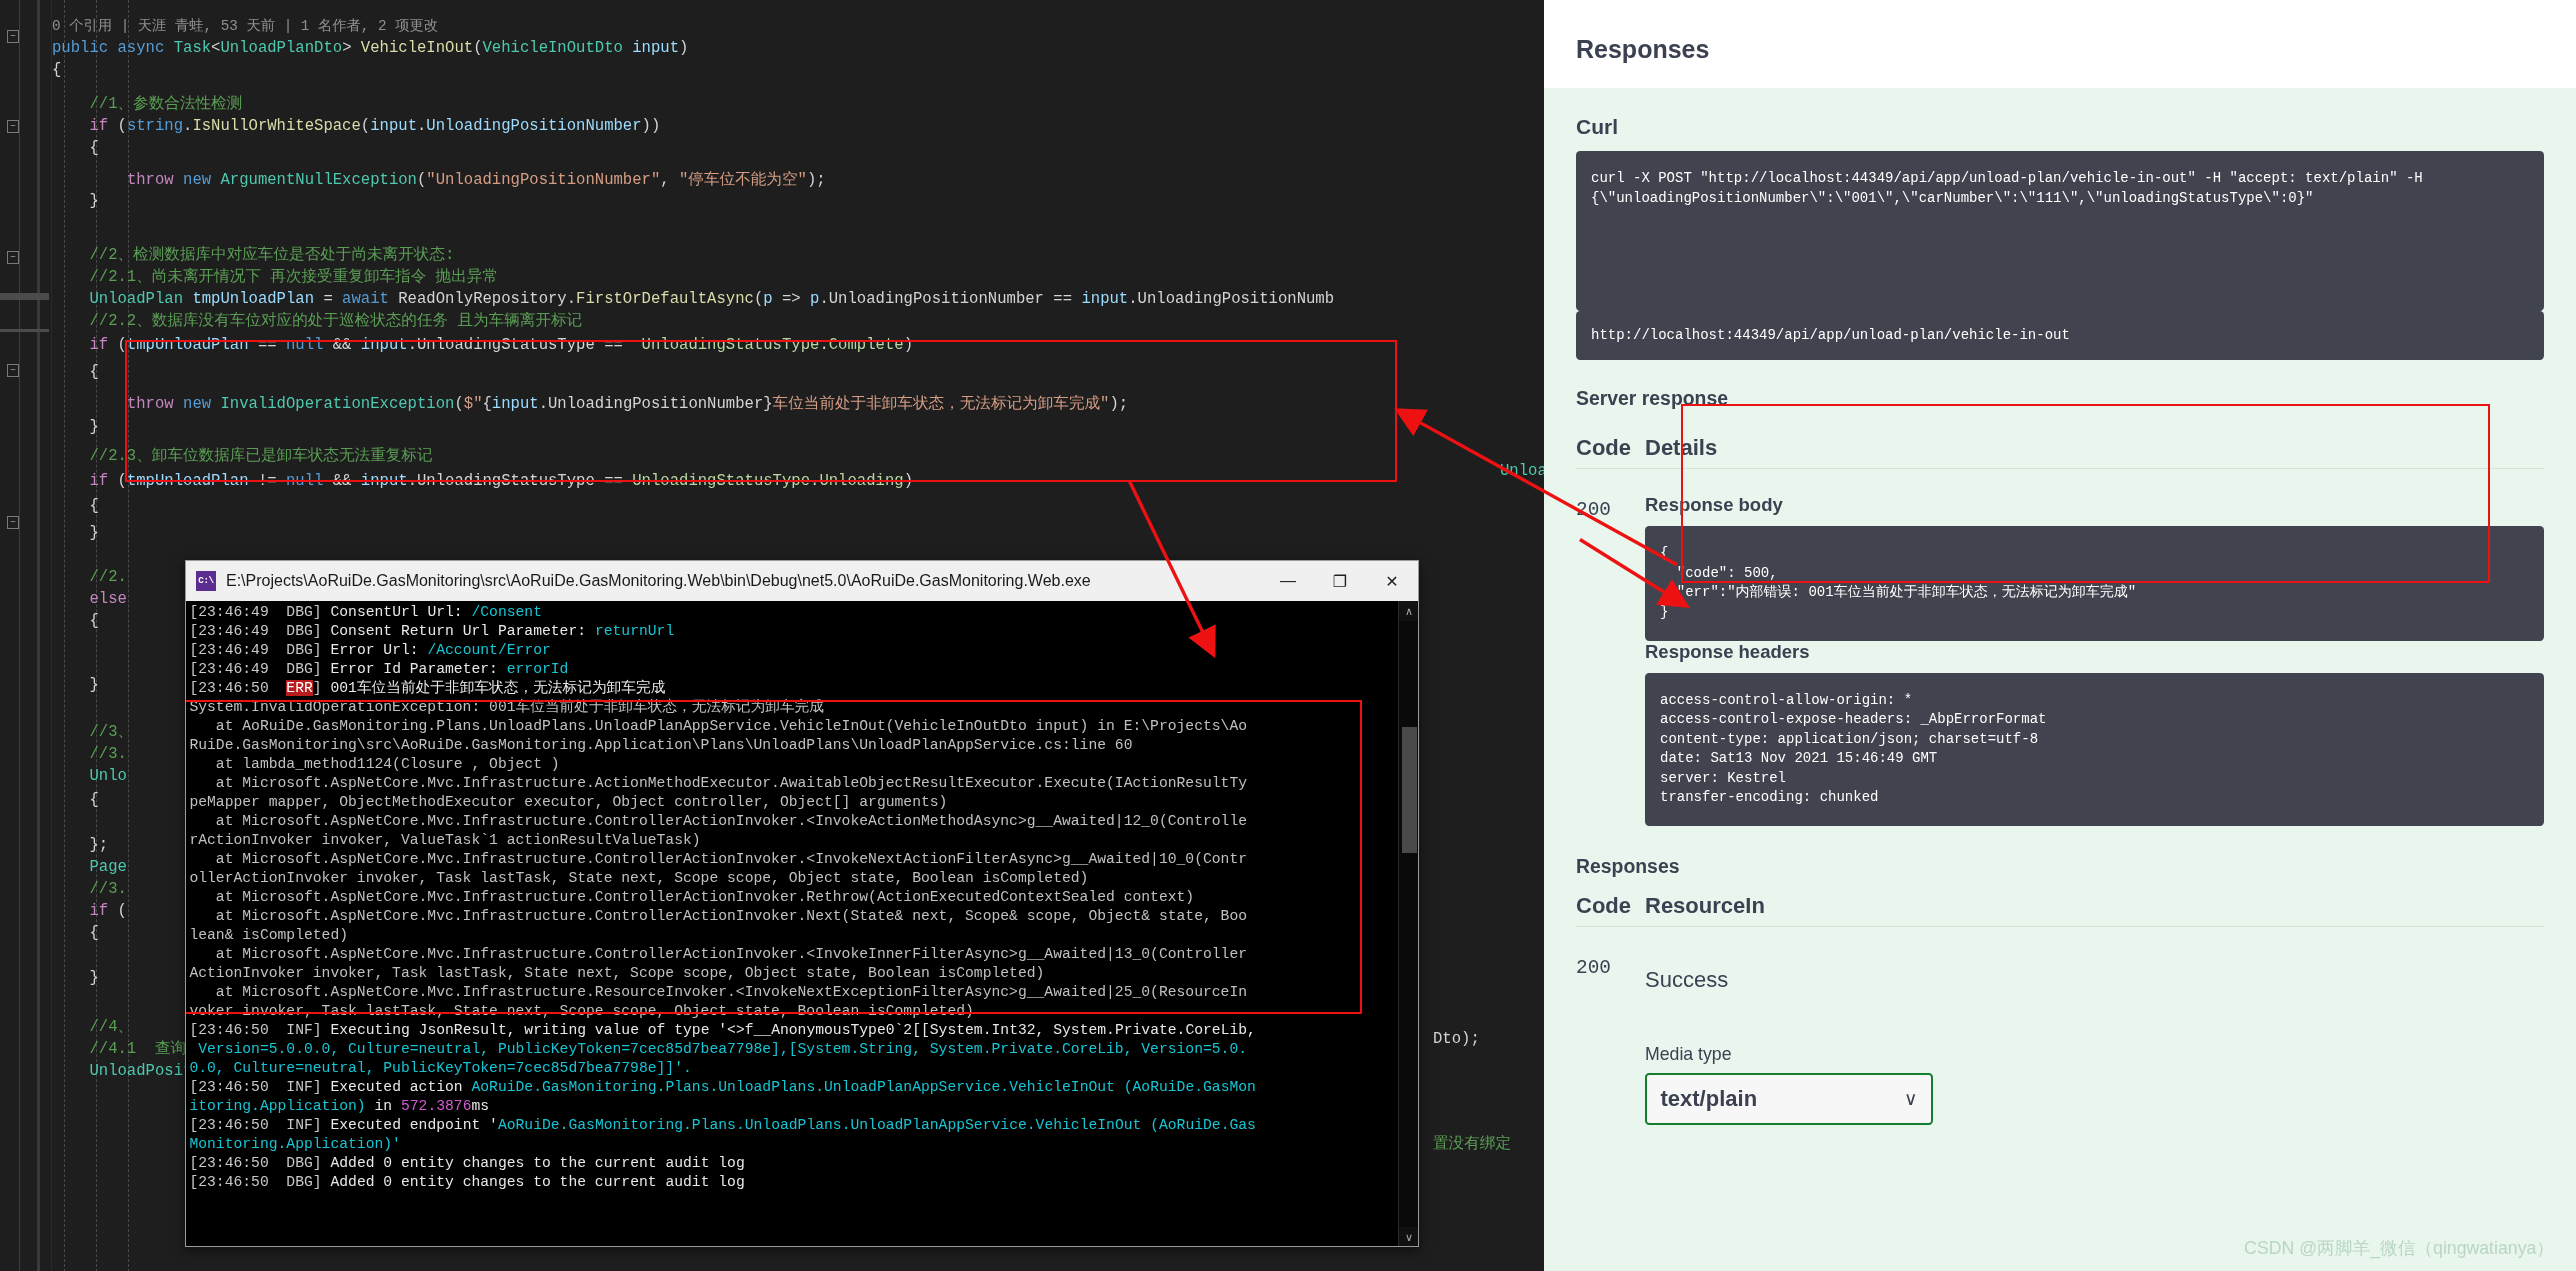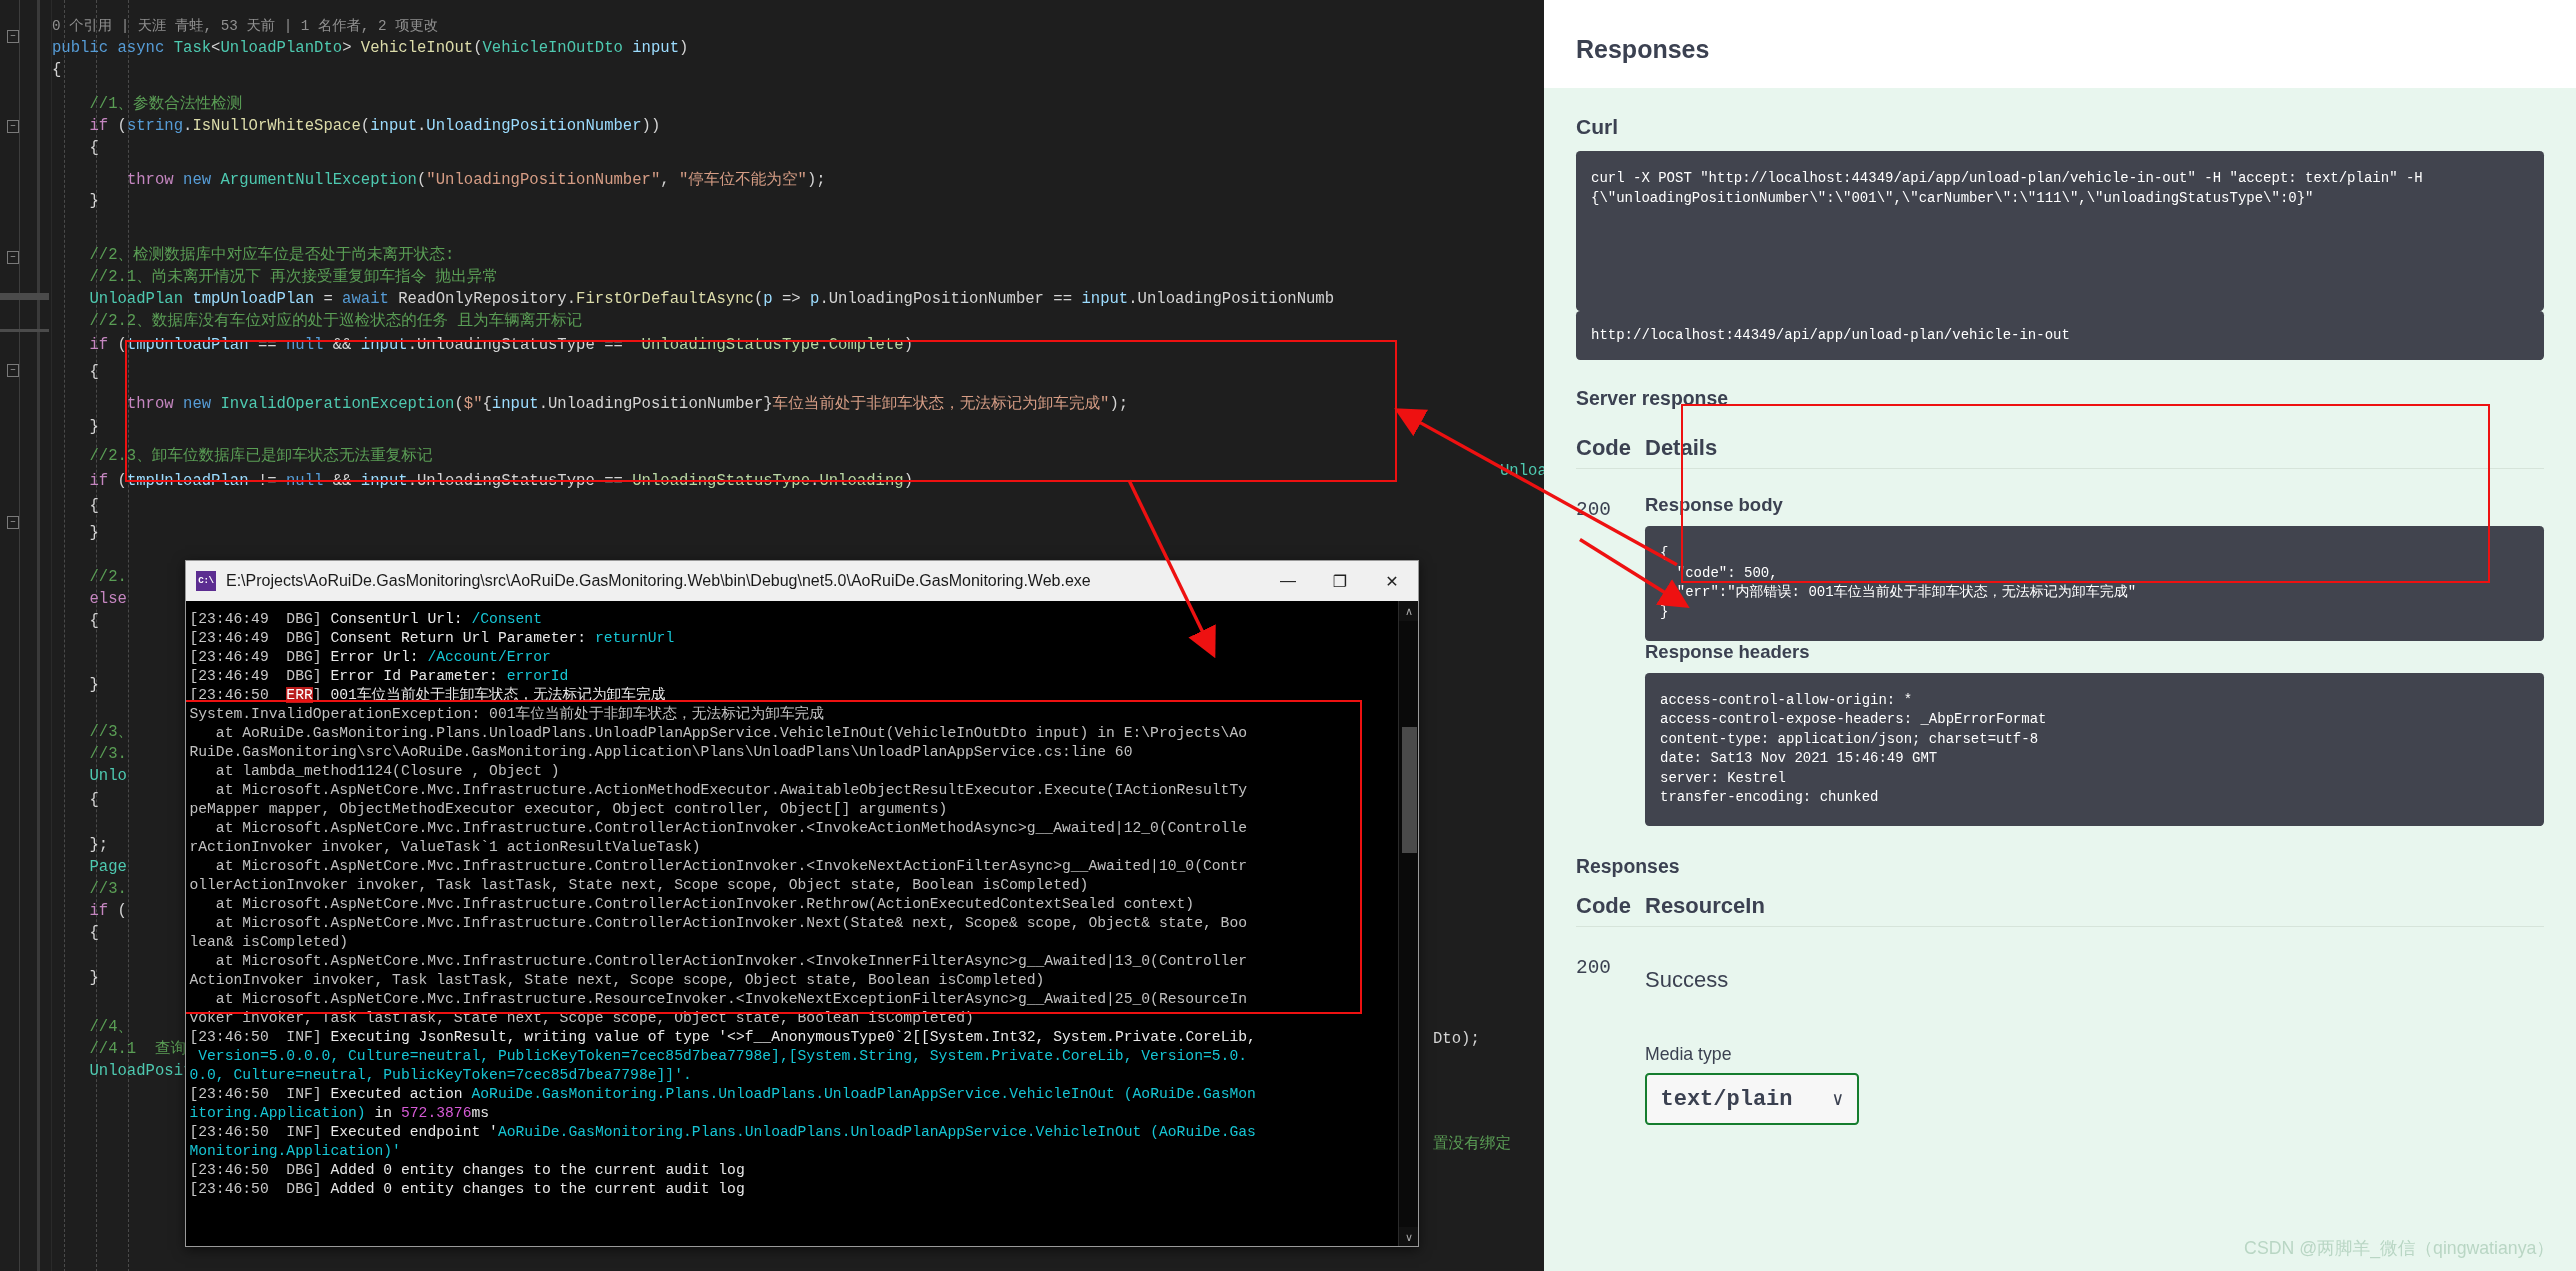--- a/index.html
+++ b/index.html
@@ -94,21 +94,21 @@
   .win-btns { display:flex; flex:none; height:40px; }
   .win-btn {
     width:52px; height:40px; display:flex; align-items:center;
     justify-content:center; color:#222; font-size:16px;
   }
   #console-body {
     position:relative; height:646px; background:#000; overflow:hidden;
   }
   #console-text {
     position:absolute; left:0; top:0; width:1213px;
-    padding:9px 0 0 0;
+    padding:2px 0 0 0;
     font-family:"Liberation Mono", monospace;
     font-size:14.7px; line-height:19px;
     color:#ccc; white-space:pre;
   }
   #console-text div { padding-left:3.4px; }
   .c-ts { color:#c8c8c8; }
   .c-err-badge { background:#b91c1c; color:#fff; }
   .c-cyan { color:#16c5d4; }
   .c-mag { color:#d65ad6; }
   .c-white { color:#e8e8e8; }
@@ -174,25 +174,24 @@
   }
   .sw-row-body { flex:1; }
   .sw-sub {
     font-size:18.5px; font-weight:bold; color:#3b4151; margin-bottom:10px;
   }
   #sw-respbody { min-height:99px; }
   #sw-respheaders { min-height:126px; }
   .sw-desc { font-size:22px; color:#3b4151; margin:15px 0 0 0; }
   .sw-media-label { font-size:17.7px; color:#3b4151; margin:51px 0 8.4px 0; }
   #sw-media-select {
-    width:214px; height:52px; border:2.5px solid #157d2e; border-radius:4.2px;
+    width:288px; height:52px; border:2.5px solid #157d2e; border-radius:4.2px;
     background:#f7f7f7; display:flex; align-items:center;
     padding:0 13.5px; font-size:22px; font-weight:bold; color:#3b4151;
     justify-content:space-between;
-    font-family:Liberation Mono, monospace;
   }
   #sw-media-select .chev { font-size:18.5px; font-weight:normal; }
   .sw-cut {
     font-size:17.7px; color:#3b4151; margin-top:11.8px; font-weight:bold;
   }
   
   #sw-redbox {
     position:absolute; left:1681px; top:404px; width:809px; height:179px;
     border:2.5px solid #ee1111; pointer-events:none;
   }

